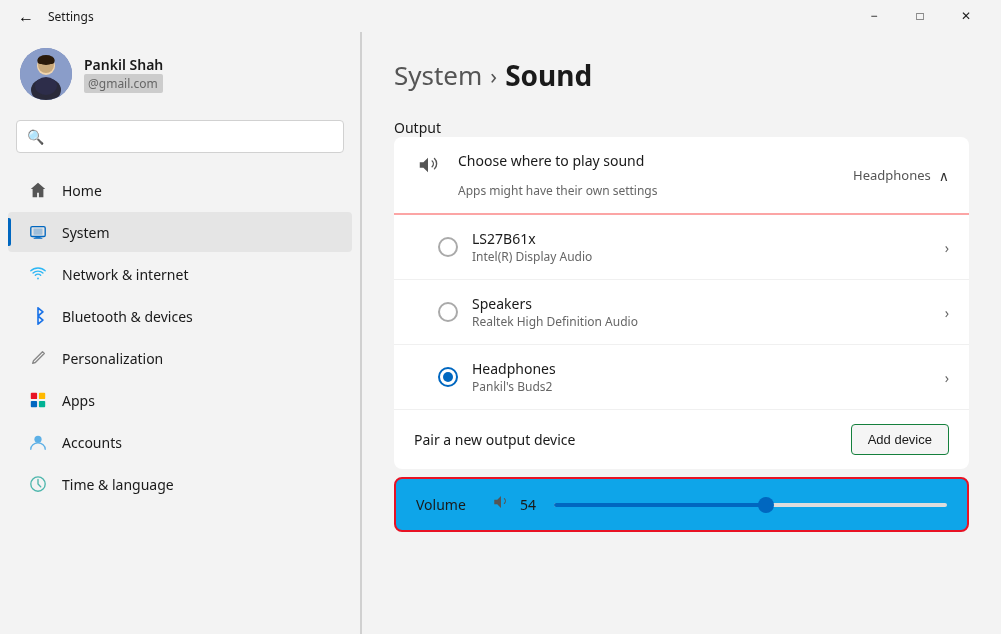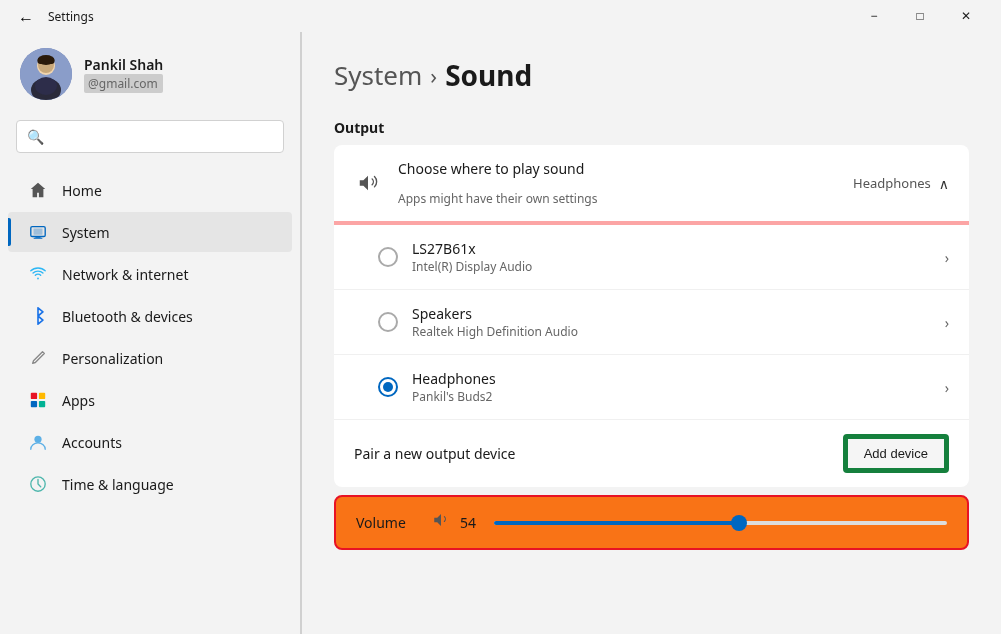--- a/index.html
+++ b/index.html
@@ -51,21 +51,21 @@
 
     
     .app-body {
       display: flex;
       flex: 1;
       overflow: hidden;
     }
 
     
     .sidebar {
-      width: 300px;
+      width: 360px;
       background: #f3f3f3;
       display: flex;
       flex-direction: column;
       padding: 0;
       flex-shrink: 0;
       overflow-y: auto;
     }
     .user-section {
       display: flex;
       align-items: center;
@@ -192,37 +192,36 @@
       color: #555;
     }
     .breadcrumb-current {
       font-size: 28px;
       font-weight: 700;
       color: #1a1a1a;
     }
 
     .section-title {
       font-size: 14px;
-      font-weight: 700;
-      color: #1a1a1a;
-      margin-bottom: 8px;
+      font-weight: 400;
+      color: #1a1a1a;
+      margin-bottom: 0;
     }
 
     .card {
       background: white;
       border-radius: 8px;
       overflow: hidden;
       margin-bottom: 8px;
     }
 
     .card-row {
       display: flex;
-      align-items: center;
       padding: 14px 20px;
-      border-bottom: 4px solid #fca5a5;
+      border-bottom: 2px solid #fca5a5;
       gap: 16px;
     }
     .card-row:last-child { border-bottom: none; }
 
     .row-icon {
       width: 28px;
       height: 28px;
       display: flex;
       align-items: center;
       justify-content: center;
@@ -303,31 +302,31 @@
       align-items: center;
       justify-content: space-between;
       padding: 14px 20px;
     }
     .pair-label {
       font-size: 14px;
       color: #1a1a1a;
     }
     .add-device-btn {
       background: #f5f5f5;
-      border: 5px solid #15803d;
+      border: 1px solid #15803d;
       border-radius: 4px;
       padding: 7px 16px;
       font-size: 13px;
       cursor: pointer;
       color: #1a1a1a;
     }
 
     
     .volume-card {
-      background: #f97316;
+      background: #0ea5e9;
       border-radius: 8px;
       padding: 14px 20px;
       display: flex;
       align-items: center;
       gap: 16px;
       border: 2.5px solid #e81224;
     }
     .volume-label {
       font-size: 14px;
       color: #1a1a1a;

